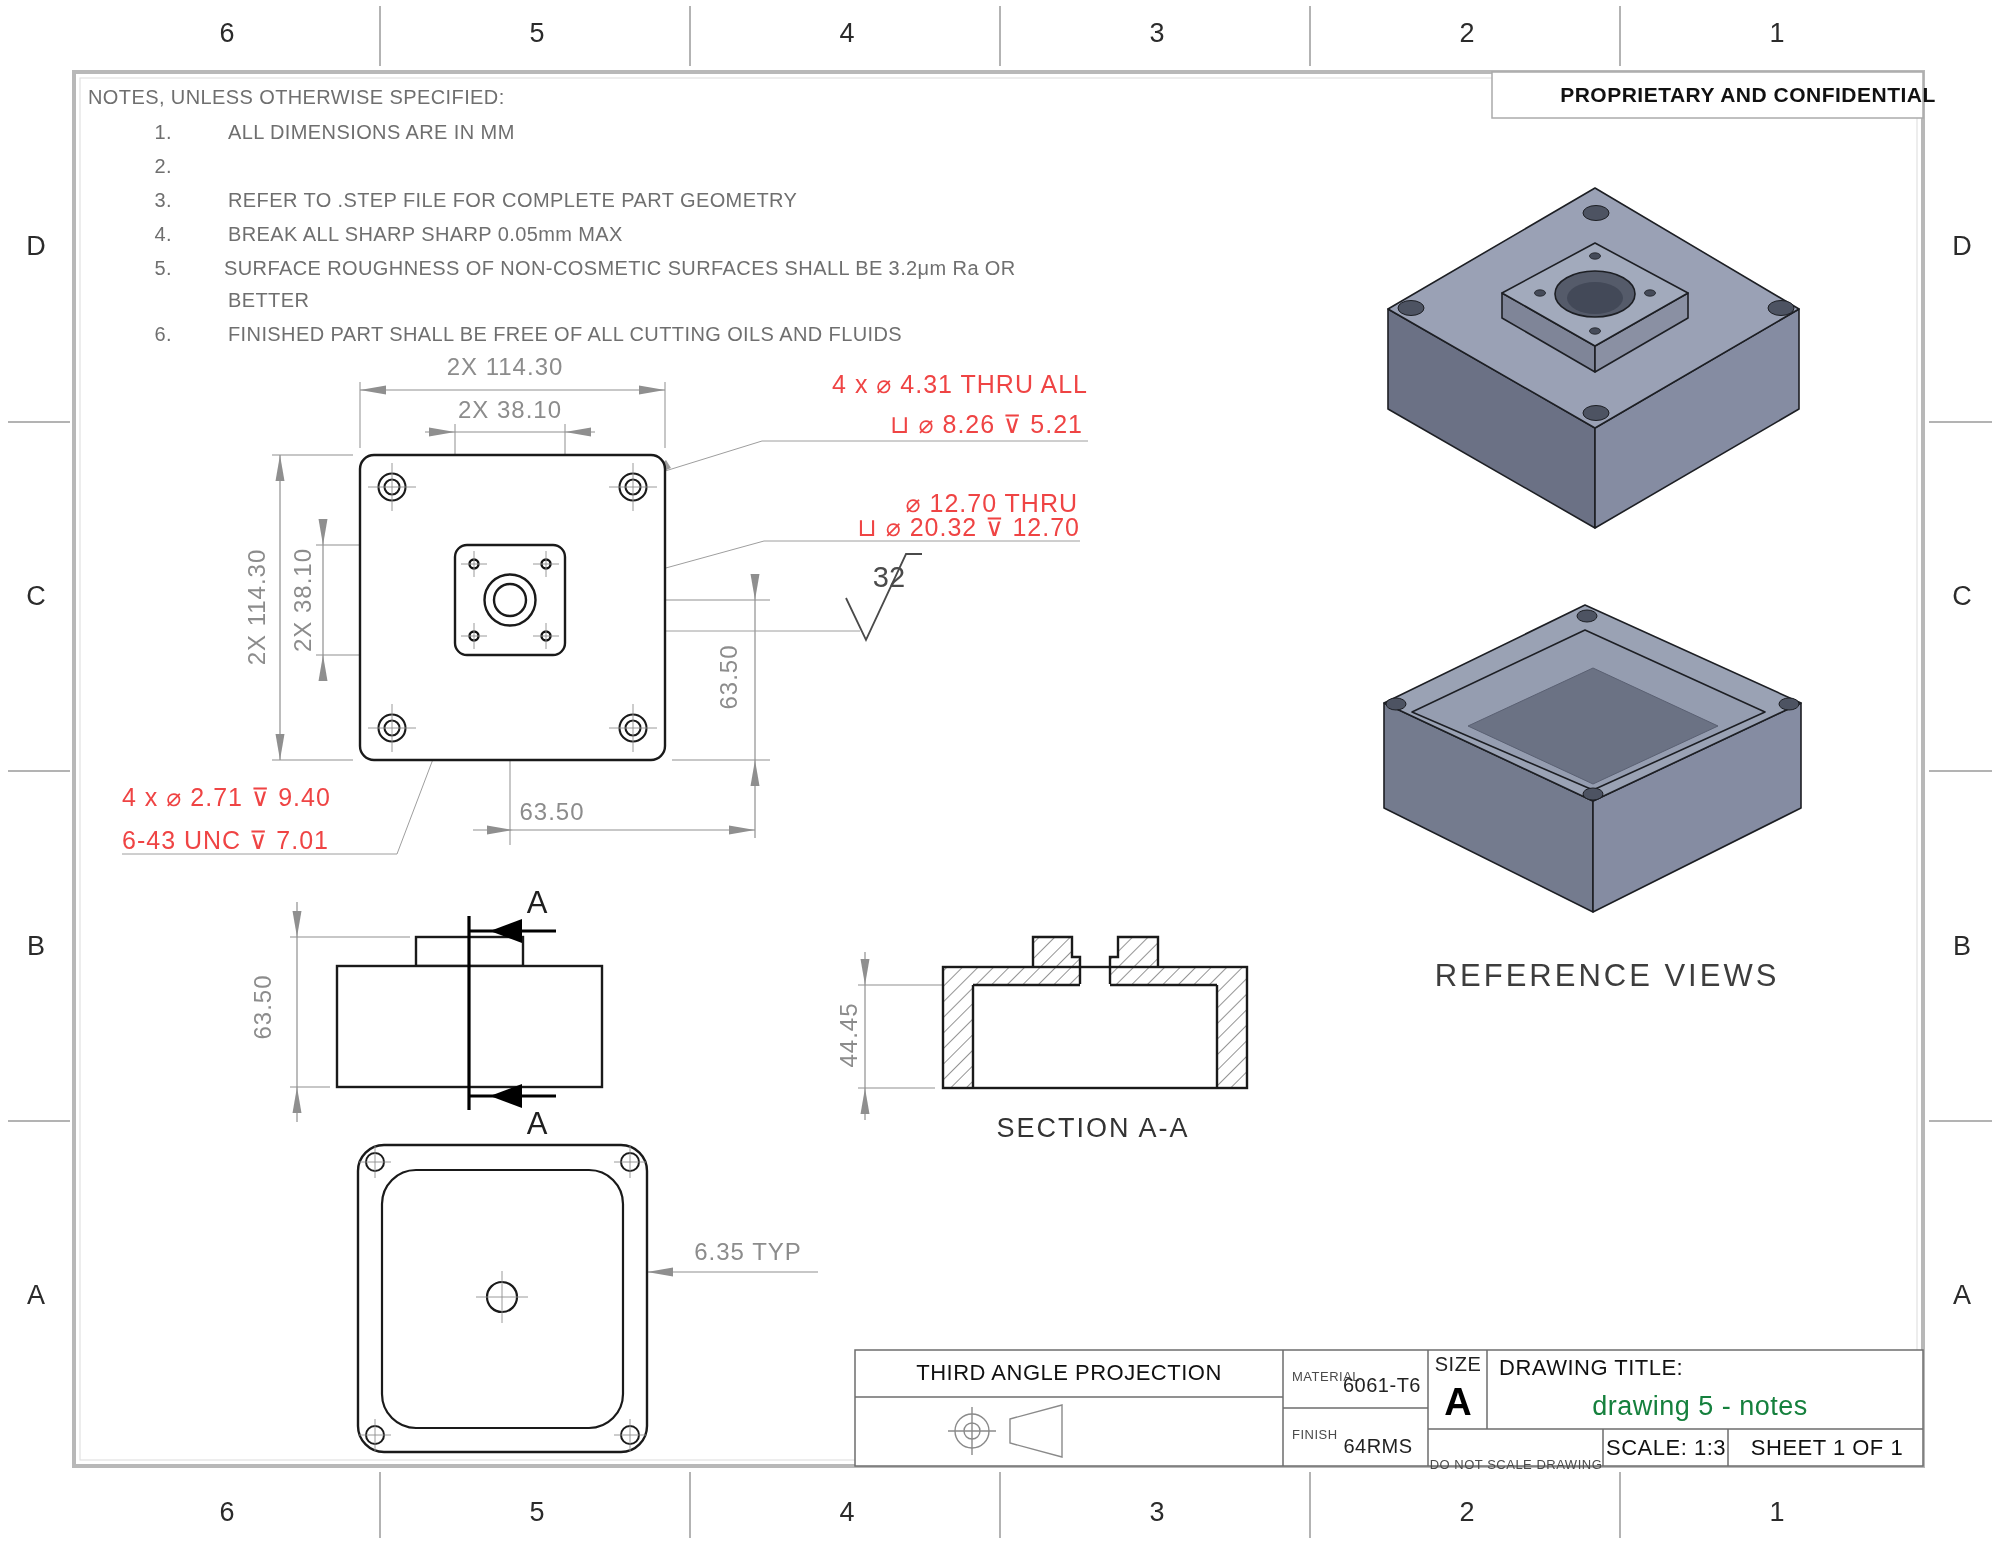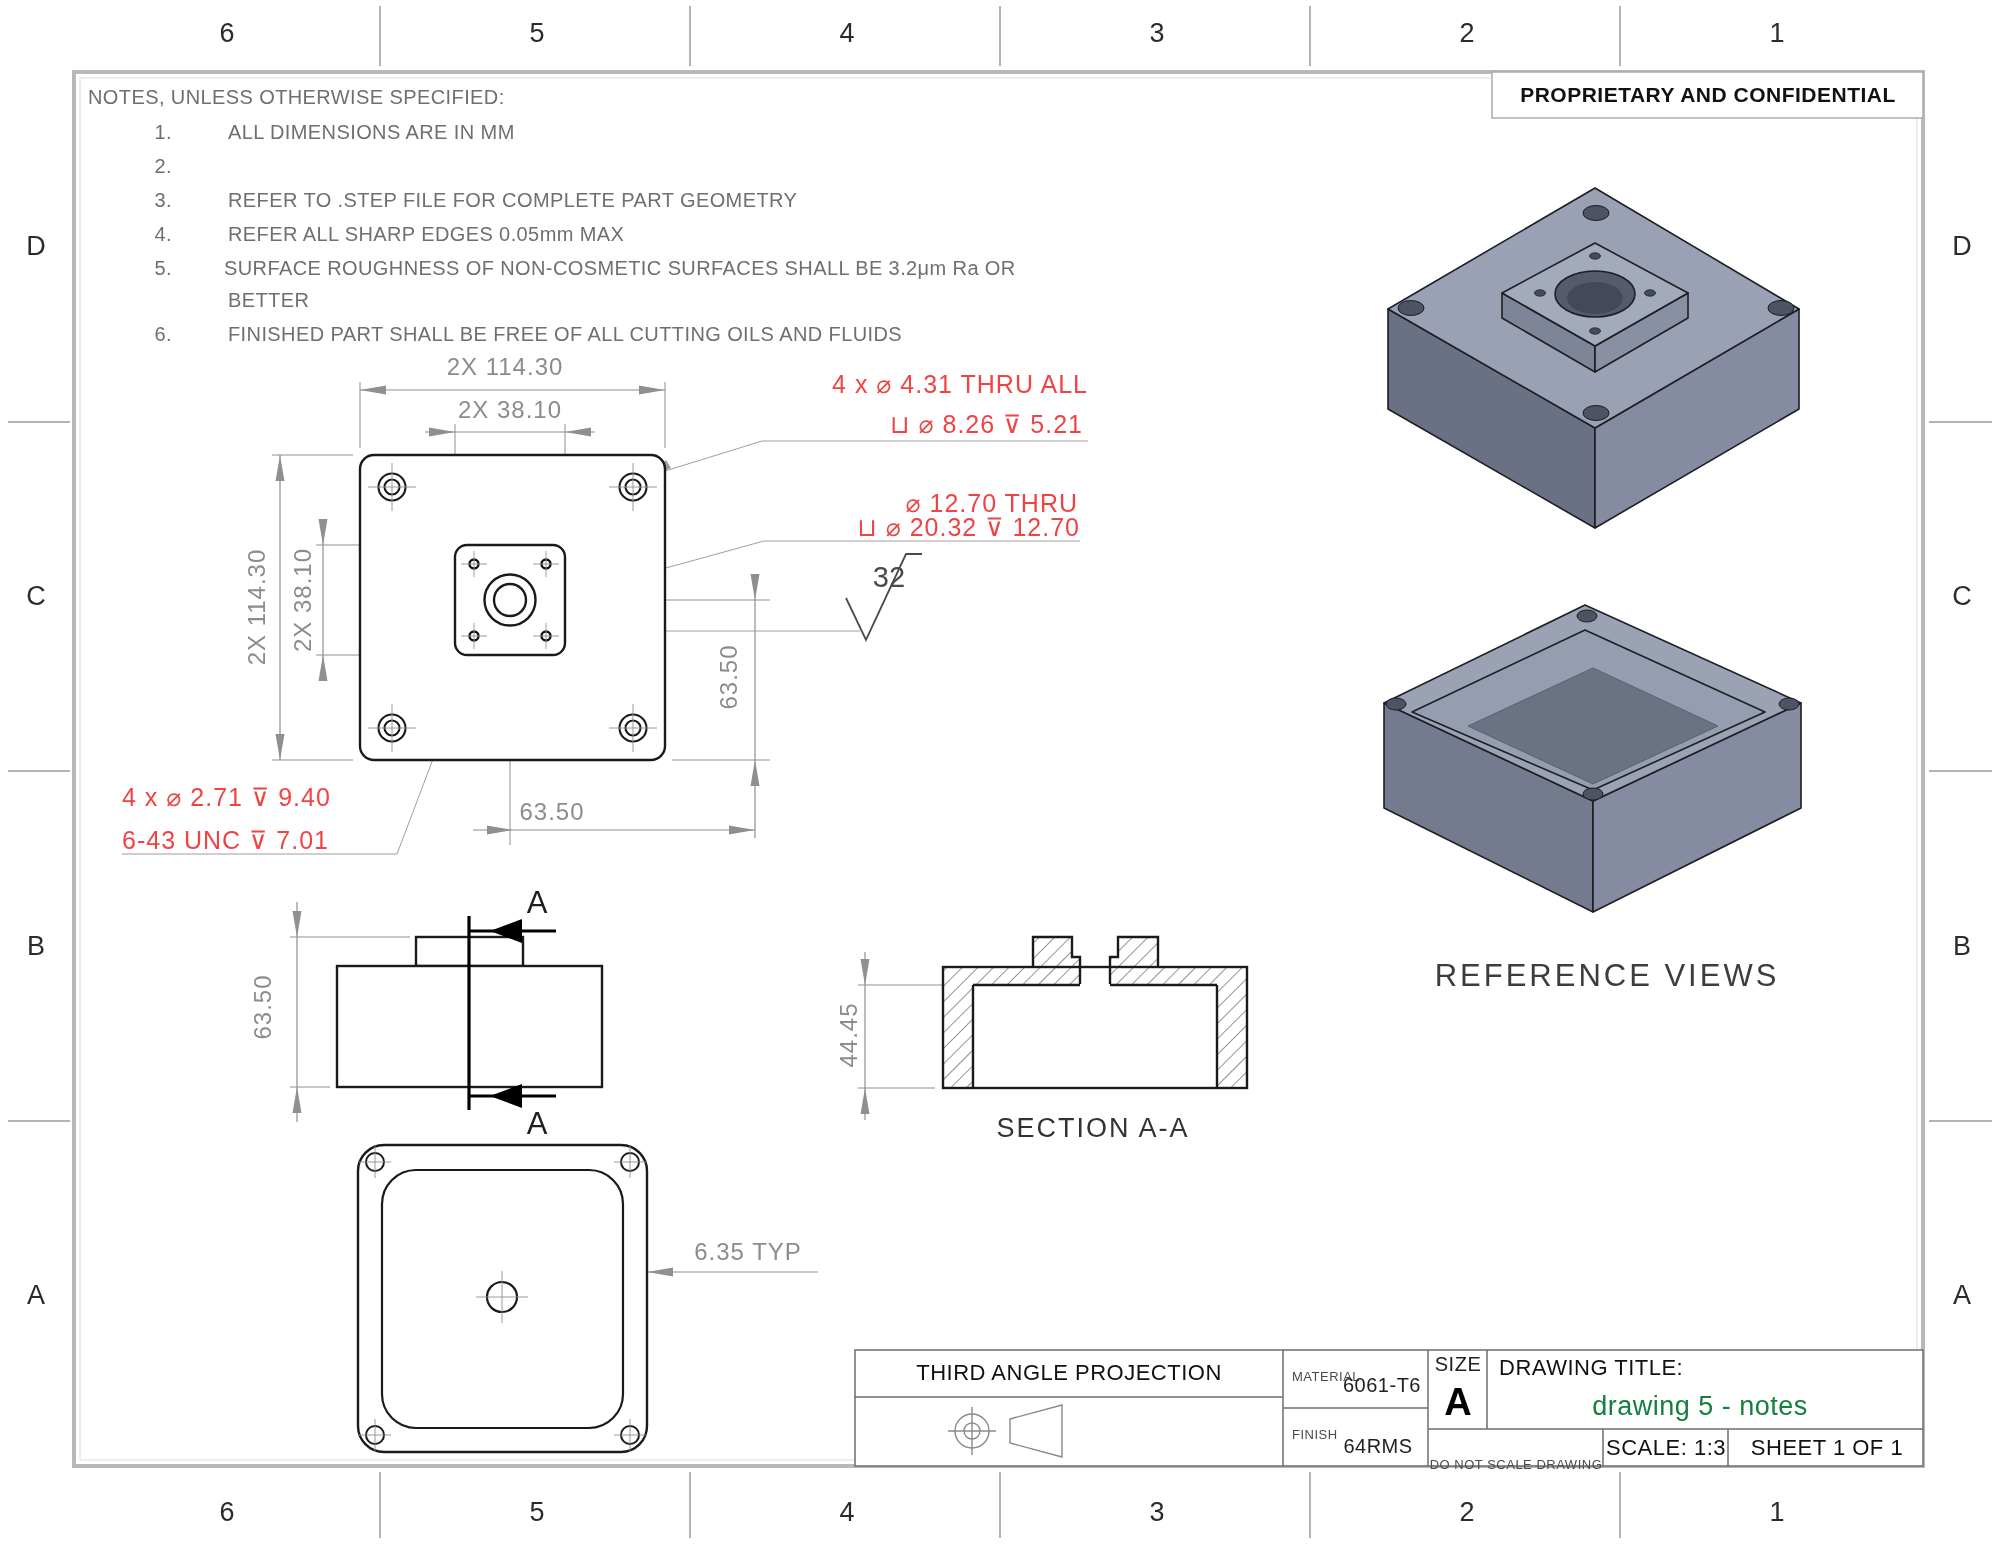--- a/index.html
+++ b/index.html
@@ -10,21 +10,21 @@
        font-family:"Liberation Sans",sans-serif;}
   .txtL{position:absolute;z-index:2;white-space:nowrap;transform:translate(0,-50%);
        font-family:"Liberation Sans",sans-serif;}
   .txtR{position:absolute;z-index:2;white-space:nowrap;transform:translate(-100%,-50%);
        font-family:"Liberation Sans",sans-serif;}
   .vert{transform:translate(-50%,-50%) rotate(-90deg);}
   .dim{font-size:24px;color:#8c8c8c;letter-spacing:1px;}
   .callout{font-size:25px;color:#ef4444;letter-spacing:1px;}
   .note{font-size:20px;color:#6f6f6f;letter-spacing:0.4px;}
   .borderlbl{font-size:27px;color:#2b2b2b;}
-  .prop{font-size:21px;font-weight:bold;color:#111;letter-spacing:0.5px;}
+  .prop{font-size:21px;font-weight:bold;color:#111;letter-spacing:0.5px;margin-left:40px;}
   .seclbl{font-size:27px;color:#333;letter-spacing:2px;}
   .reflbl{font-size:31px;color:#3d3d3d;letter-spacing:3px;}
   .alabel{font-size:31px;color:#1f1f1f;}
   .tb-small{font-size:13px;color:#4a4a4a;letter-spacing:0.5px;margin-top:16px;}
   .tb-med{font-size:20px;color:#222;letter-spacing:0.5px;}
   .tb-big{font-size:22px;color:#111;letter-spacing:0.5px;}
   .tb-title{font-size:27px;color:#15803d;letter-spacing:0.5px;}
   .tb-size{font-size:38px;font-weight:bold;color:#000;}
   .finish32{font-size:29px;color:#4a4a4a;}
 </style>
@@ -307,21 +307,21 @@
 
 <div class="txt prop" style="left:1708px;top:95px">PROPRIETARY AND CONFIDENTIAL</div>
 
 <div class="txtL note" style="left:88px;top:97px">NOTES, UNLESS OTHERWISE SPECIFIED:</div>
 <div class="txtR note" style="left:172px;top:132px">1.</div>
 <div class="txtL note" style="left:228px;top:132px">ALL DIMENSIONS ARE IN MM</div>
 <div class="txtR note" style="left:172px;top:166px">2.</div>
 <div class="txtR note" style="left:172px;top:200px">3.</div>
 <div class="txtL note" style="left:228px;top:200px">REFER TO .STEP FILE FOR COMPLETE PART GEOMETRY</div>
 <div class="txtR note" style="left:172px;top:234px">4.</div>
-<div class="txtL note" style="left:228px;top:234px">REFER ALL SHARP EDGES 0.05mm MAX</div>
+<div class="txtL note" style="left:228px;top:234px">BREAK ALL SHARP SHARP 0.05mm MAX</div>
 <div class="txtR note" style="left:172px;top:268px">5.</div>
 <div class="txtL note" style="left:224px;top:268px">SURFACE ROUGHNESS OF NON-COSMETIC SURFACES SHALL BE 3.2μm Ra OR</div>
 <div class="txtL note" style="left:228px;top:300px">BETTER</div>
 <div class="txtR note" style="left:172px;top:334px">6.</div>
 <div class="txtL note" style="left:228px;top:334px">FINISHED PART SHALL BE FREE OF ALL CUTTING OILS AND FLUIDS</div>
 
 <div class="txt dim" style="left:505px;top:367px">2X 114.30</div>
 <div class="txt dim" style="left:510px;top:410px">2X 38.10</div>
 <div class="txt dim vert" style="left:257px;top:607px">2X 114.30</div>
 <div class="txt dim vert" style="left:303px;top:600px">2X 38.10</div>

